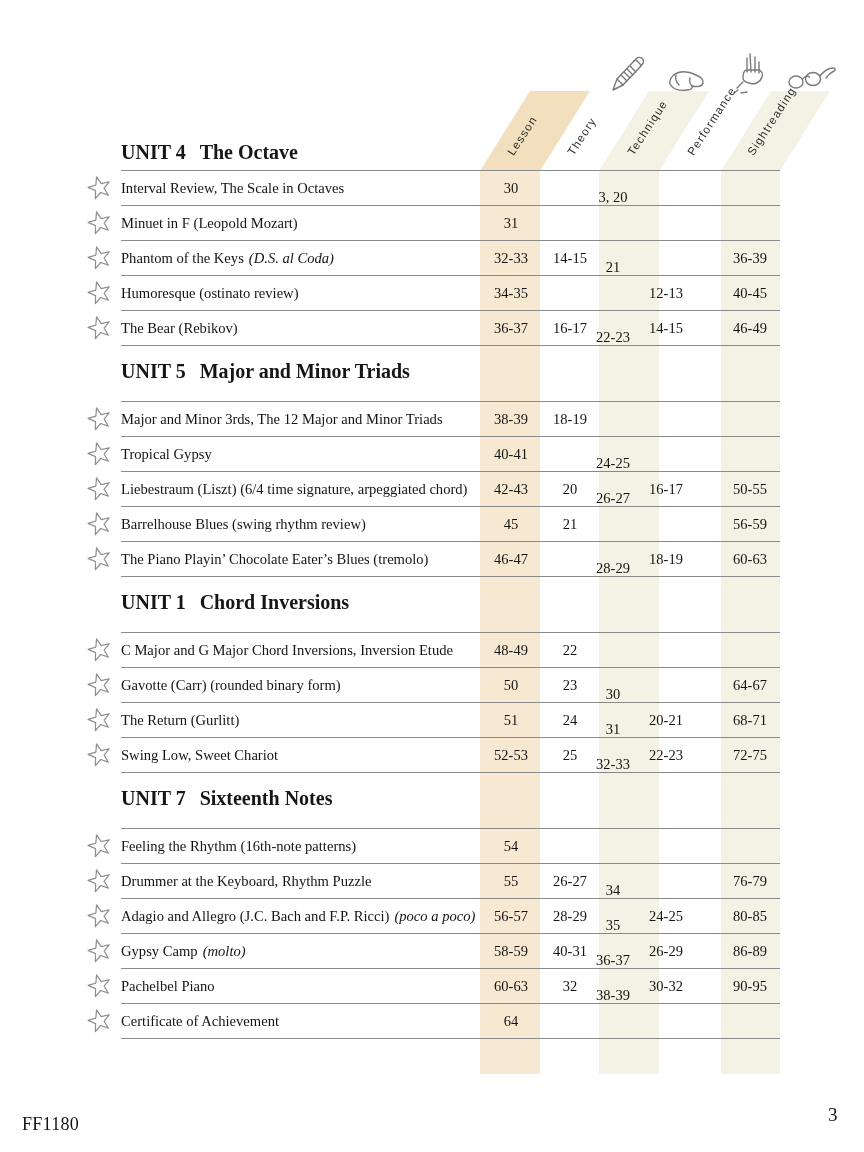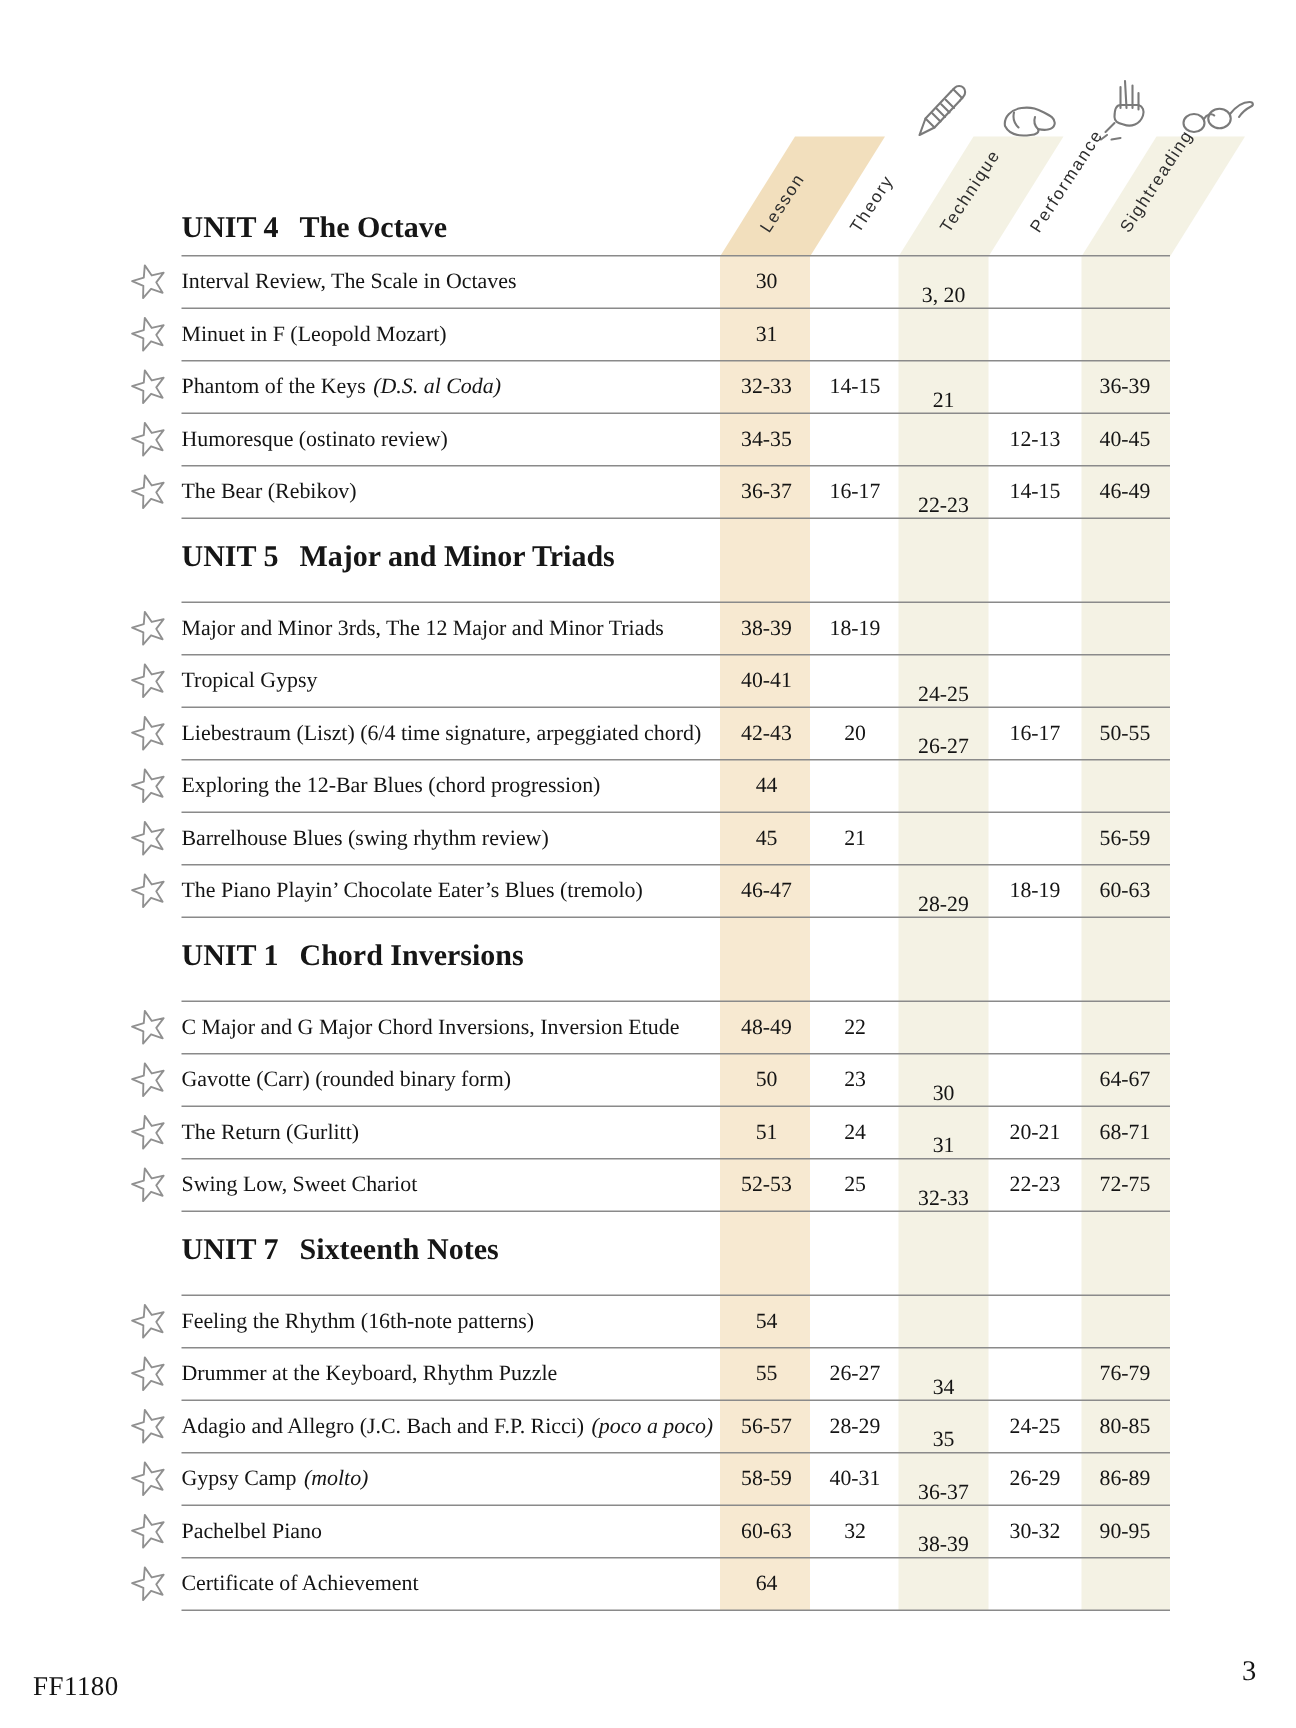--- a/index.html
+++ b/index.html
@@ -44,22 +44,22 @@
   .toc-row{
     box-sizing:border-box;position:relative;height:35px;
     border-bottom:1px solid var(--rule,#8a8a8a);
     display:flex;align-items:center;font-size:14.6px;
   }
   .row-star{position:absolute;left:-34px;top:50%;transform:translateY(-50%);width:25px;height:25px;}
   .row-star svg{display:block;}
   .titlewrap{white-space:nowrap;max-width:357px;}
   .it{font-style:italic;margin-left:5px;}
   .num{position:absolute;width:64px;text-align:center;font-size:14.5px;}
-  .num.lesson{left:358px;} .num.theory{left:417px;} .num.technique{left:476px;margin-top:19px;}
-  .num.performance{left:537px;} .num.sightreading{left:597px;}
+  .num.lesson{left:358px;} .num.theory{left:417px;} .num.technique{left:460px;margin-top:19px;}
+  .num.performance{left:513px;} .num.sightreading{left:597px;}
   
   .footer-catalog{position:absolute;left:22px;top:1114px;font-size:18px;letter-spacing:.3px;}
   .footer-page{position:absolute;left:828px;top:1104px;font-size:19px;}
 </style>
 </head>
 <body>
 
 <div id="page">
 
   <div class="stripe lesson"></div>
@@ -228,33 +228,20 @@
     <span class="num technique">26-27</span>
     <span class="num performance">16-17</span>
     <span class="num sightreading">50-55</span>
   </div>
           <div class="toc-row">
     <span class="row-star">
       <svg width="25" height="25" viewBox="0 0 24 24">
         <polygon transform="rotate(-15 12 12)" points="12,1 14.65,8.36 22.46,8.60 16.28,13.39 18.47,20.90 12,16.5 5.53,20.90 7.72,13.39 1.54,8.60 9.35,8.36" fill="#ffffff" stroke="#909090" stroke-width="1.2" stroke-linejoin="round"></polygon>
       </svg>
     </span>
-    <span class="titlewrap"><span>Exploring the 12-Bar Blues (chord progression)</span><span class="it"></span></span>
-    <span class="num lesson">44</span>
-    <span class="num theory"></span>
-    <span class="num technique"></span>
-    <span class="num performance"></span>
-    <span class="num sightreading"></span>
-  </div>
-          <div class="toc-row">
-    <span class="row-star">
-      <svg width="25" height="25" viewBox="0 0 24 24">
-        <polygon transform="rotate(-15 12 12)" points="12,1 14.65,8.36 22.46,8.60 16.28,13.39 18.47,20.90 12,16.5 5.53,20.90 7.72,13.39 1.54,8.60 9.35,8.36" fill="#ffffff" stroke="#909090" stroke-width="1.2" stroke-linejoin="round"></polygon>
-      </svg>
-    </span>
     <span class="titlewrap"><span>Barrelhouse Blues (swing rhythm review)</span><span class="it"></span></span>
     <span class="num lesson">45</span>
     <span class="num theory">21</span>
     <span class="num technique"></span>
     <span class="num performance"></span>
     <span class="num sightreading">56-59</span>
   </div>
           <div class="toc-row">
     <span class="row-star">
       <svg width="25" height="25" viewBox="0 0 24 24">

